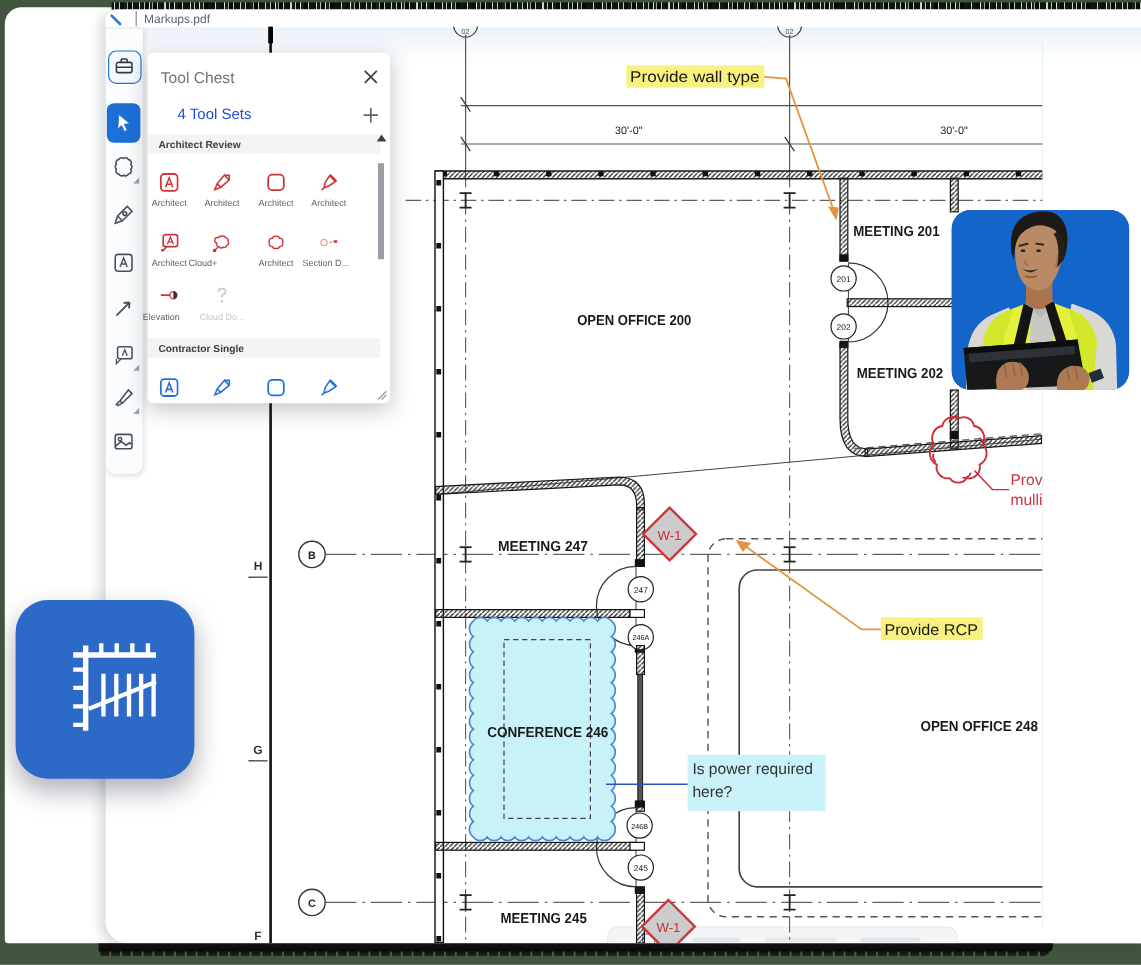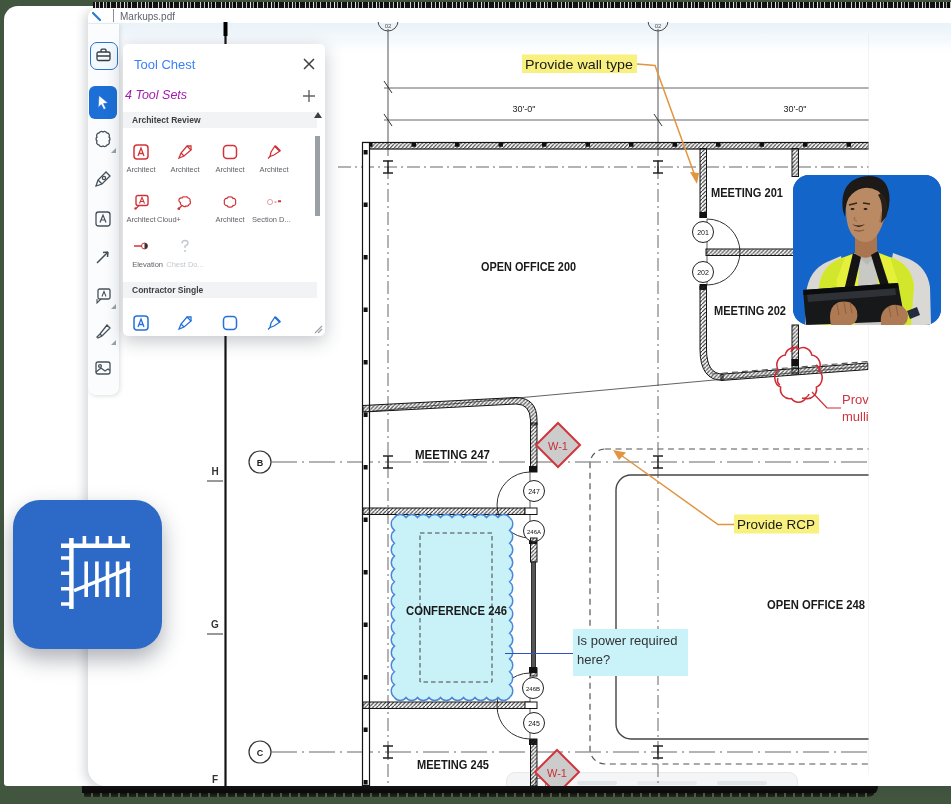--- a/index.html
+++ b/index.html
@@ -378,27 +378,27 @@
   <div class="abs" style="left:23px;top:332px;width:0;height:0;border-left:5px solid transparent;border-bottom:5px solid #9aa2a9;"></div>
 
   <svg class="abs" style="left:5px;top:350px;" width="20" height="20" viewBox="0 0 20 20" fill="none" stroke="#47515a" stroke-width="1.3">
     <rect x="3" y="4" width="14" height="12" rx="2"></rect>
       <circle cx="7" cy="8" r="1.4"></circle>
       <path d="M3,14 L8,10 L12,13 L15,11 L17,12.5"></path>
   </svg>
 
   <div class="abs" style="left:35px;top:36px;width:202px;height:292px;background:#fff;border-radius:5px;box-shadow:0 5px 18px rgba(40,50,65,.28);">
 
-    <div class="abs" style="left:11px;top:13px;font-size:13px;color:#3b82f6;">Tool Chest</div>
+    <div class="abs" style="left:11px;top:13px;font-size:13px;color:#737373;">Tool Chest</div>
 
     <svg class="abs" style="left:180px;top:14px;" width="12" height="12" viewBox="0 0 12 12" stroke="#3c4043" stroke-width="1.5">
         <path d="M1,1 L11,11 M11,1 L1,11"></path>
       </svg>
 
-    <div class="abs" style="left:2px;top:44px;font-size:12.5px;color:#a21caf;font-style:italic;">4 Tool Sets</div>
+    <div class="abs" style="left:25px;top:44px;font-size:12.5px;color:#1d4ed8;">4 Tool Sets</div>
     <svg class="abs" style="left:179px;top:45px;" width="14" height="14" viewBox="0 0 14 14" stroke="#5f6368" stroke-width="1.4">
         <path d="M7,1 V13 M1,7 H13"></path>
       </svg>
 
     <div class="abs" style="left:0;top:68px;width:194px;height:16px;background:#f1f3f4;"></div>
     <div class="abs" style="left:9px;top:71px;font-size:8.5px;font-weight:bold;color:#3c4043;">Architect Review</div>
 
     <div>
         <div class="abs" style="left:10px;top:100px;"><svg width="16" height="16" viewBox="0 0 16 16" fill="none">
             <rect x="1" y="1" width="14" height="14" rx="3" stroke="#d13438" stroke-width="1.5"></rect>
@@ -447,26 +447,26 @@
           </svg></div>
         <div class="abs" style="left:129px;top:171px;width:44px;text-align:left;font-size:7.5px;color:#5f6368;white-space:nowrap;overflow:hidden;">Section D...</div>
       </div>
 
     <div>
         <div class="abs" style="left:10px;top:194px;"><svg width="16" height="16" viewBox="0 0 16 16" fill="none">
             <path d="M1,8 H9" stroke="#d13438" stroke-width="1.4"></path>
             <circle cx="11.5" cy="8" r="3" stroke="#d13438" stroke-width="1"></circle>
             <path d="M11.5,5 A3,3 0 0 1 11.5,11 Z" fill="#333"></path>
           </svg></div>
-        <div class="abs" style="left:-4px;top:216px;width:44px;text-align:right;font-size:7.5px;color:#5f6368;white-space:nowrap;overflow:hidden;">Elevation</div>
+        <div class="abs" style="left:-4px;top:216px;width:44px;text-align:left;font-size:7.5px;color:#5f6368;white-space:nowrap;overflow:hidden;">Elevation</div>
         <div class="abs" style="left:54px;top:194px;"><svg width="16" height="16" viewBox="0 0 16 16" fill="none">
             <path d="M5,5.5 Q5,2.5 8,2.5 Q11,2.5 11,5 Q11,7 8,8 L8,10" stroke="#c3c9ce" stroke-width="1.4"></path>
             <circle cx="8" cy="13" r="1" fill="#c3c9ce"></circle>
           </svg></div>
-        <div class="abs" style="left:40px;top:216px;width:44px;text-align:center;font-size:7.5px;color:#c3c9ce;white-space:nowrap;overflow:hidden;">Chest Do...</div>
+        <div class="abs" style="left:40px;top:216px;width:44px;text-align:center;font-size:7.5px;color:#c3c9ce;white-space:nowrap;overflow:hidden;">Cloud Do...</div>
       </div>
 
     <div class="abs" style="left:0;top:238px;width:194px;height:16px;background:#f1f3f4;"></div>
     <div class="abs" style="left:9px;top:241px;font-size:8.5px;font-weight:bold;color:#3c4043;">Contractor Single</div>
 
     <div>
         <div class="abs" style="left:10px;top:271px;"><svg width="16" height="16" viewBox="0 0 16 16" fill="none">
             <rect x="1" y="1" width="14" height="14" rx="3" stroke="#2272d9" stroke-width="1.5"></rect>
             <path d="M5,12 L8,4 L11,12 M6,9.5 H10" stroke="#2272d9" stroke-width="1.3"></path>
           </svg></div>

